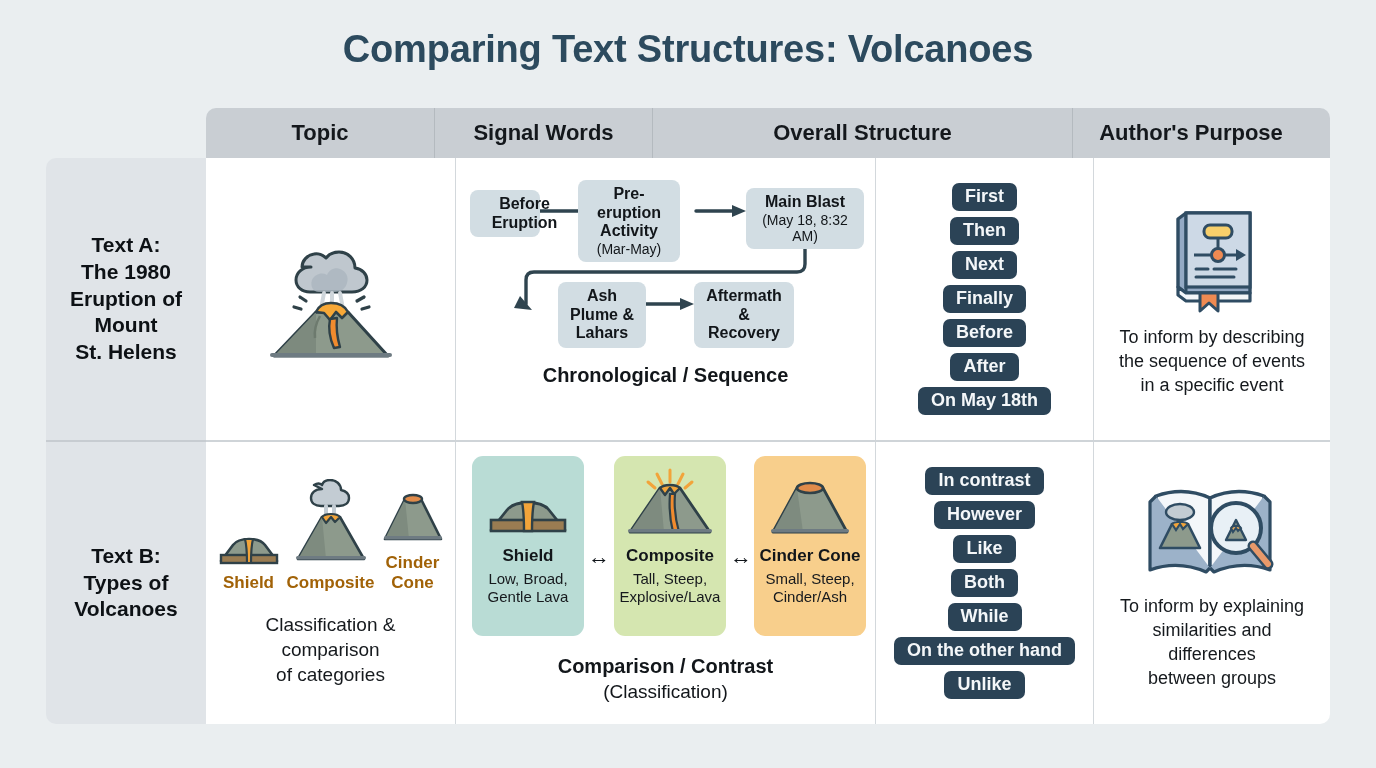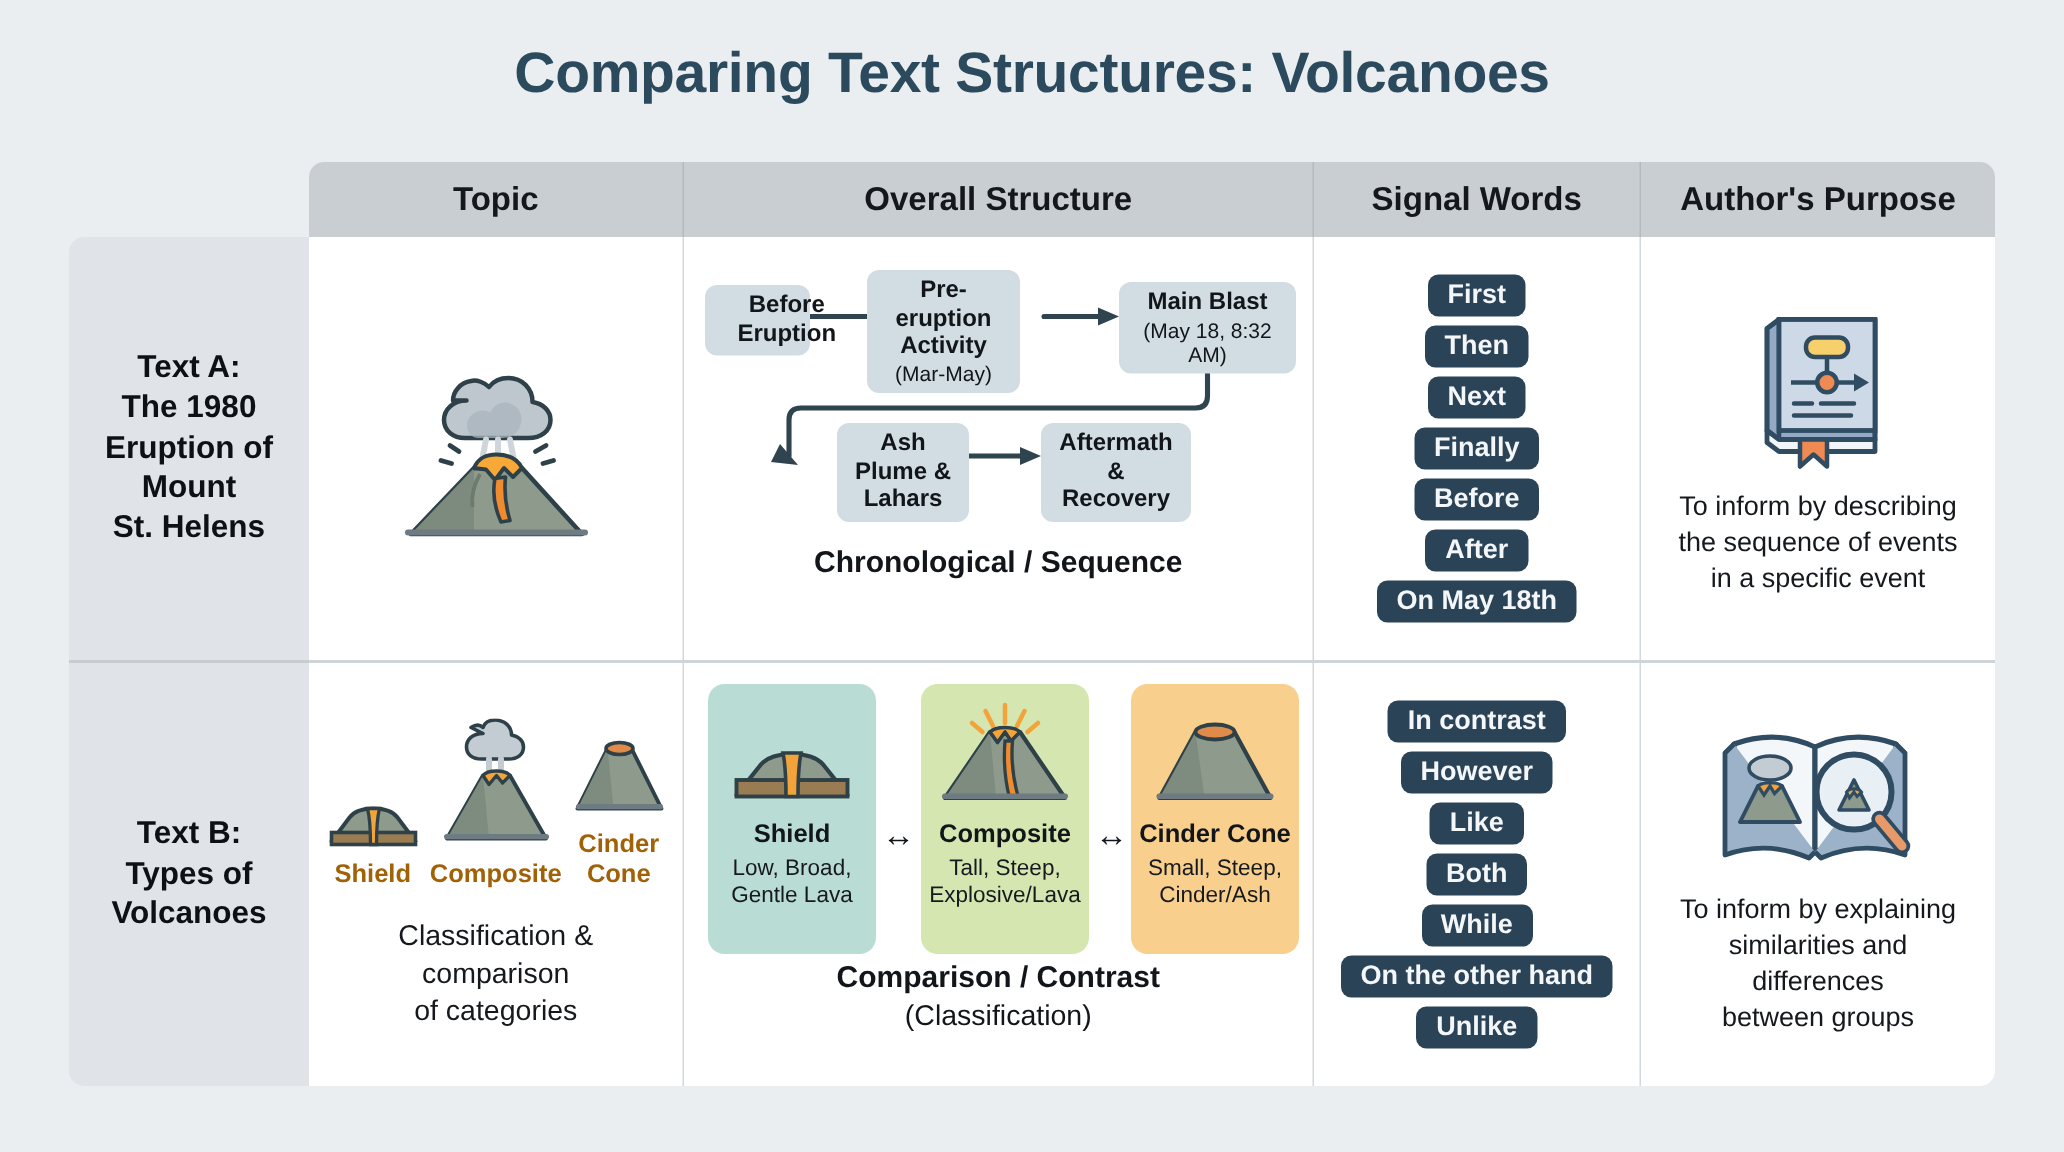--- a/index.html
+++ b/index.html
@@ -35,21 +35,21 @@
     display: flex;
     background: #c9ced3;
     border-radius: 10px 10px 0 0;
   }
   .hcell {
     display: flex; align-items: center; justify-content: center;
     font-size: 22px; font-weight: bold; color: #14181c;
     border-right: 1px solid #b4babf;
   }
   .hcell:last-child { border-right: none; }
-  .hcell.topic  { width: 250px; }
+  .hcell.topic  { width: 229px; }
   .hcell.struct { width: 420px; }
   .hcell.signal { width: 218px; }
   .hcell.purpose{ width: 236px; }
 
   
   .body-grid { position: absolute; left: 0; top: 50px; width: 1284px; height: 566px; }
 
   .rowlabel-col {
     position: absolute; left: 0; top: 0; width: 160px; height: 566px;
     background: #e0e4e8;
@@ -154,22 +154,22 @@
 <body>
 
 <div class="page">
 
   <div class="title">Comparing Text Structures: Volcanoes</div>
 
   <div class="table">
 
     <div class="header-row">
       <div class="hcell topic">Topic</div>
+      <div class="hcell signal">Signal Words</div>
       <div class="hcell struct">Overall Structure</div>
-      <div class="hcell signal">Signal Words</div>
       <div class="hcell purpose">Author's Purpose</div>
     </div>
 
     <div class="body-grid">
 
       <div class="rowlabel-col">
         <div class="rowlabel r1" style="white-space: pre-line;">Text A:
 The 1980
 Eruption of
 Mount
@@ -394,21 +394,21 @@
                     <path d="M30 12 L6 56 L36 56 Z" fill="#7e8b7f"></path>
                     <ellipse cx="43" cy="12" rx="13" ry="5" fill="#e08b4a" stroke="#2f4148" stroke-width="2.6"></ellipse>
                     <rect x="4" y="53" width="78" height="3.6" rx="1.8" fill="#6e7b82"></rect>
                   </svg>
                 </div>
                 <div class="cb-title">Cinder Cone</div>
                 <div class="cb-desc" style="white-space: pre-line;">Small, Steep,
 Cinder/Ash</div>
               </div>
 
-              <div class="struct-caption" style="bottom:28px;">
+              <div class="struct-caption" style="bottom:14px;">
                 <span>Comparison / Contrast</span><br>
                 <span class="sub">(Classification)</span>
               </div>
             </div>
           </div>
 
           <div class="cell c-signal">
             <div class="chips">
               <div class="chip">In contrast</div>
               <div class="chip">However</div>

